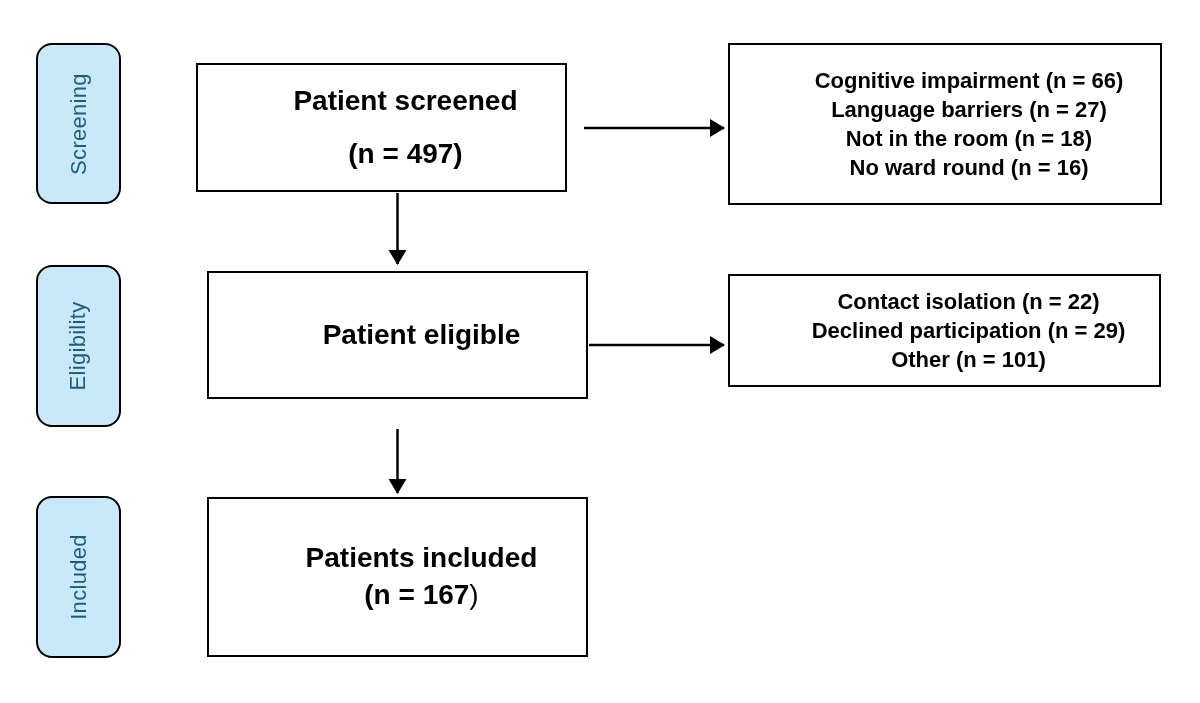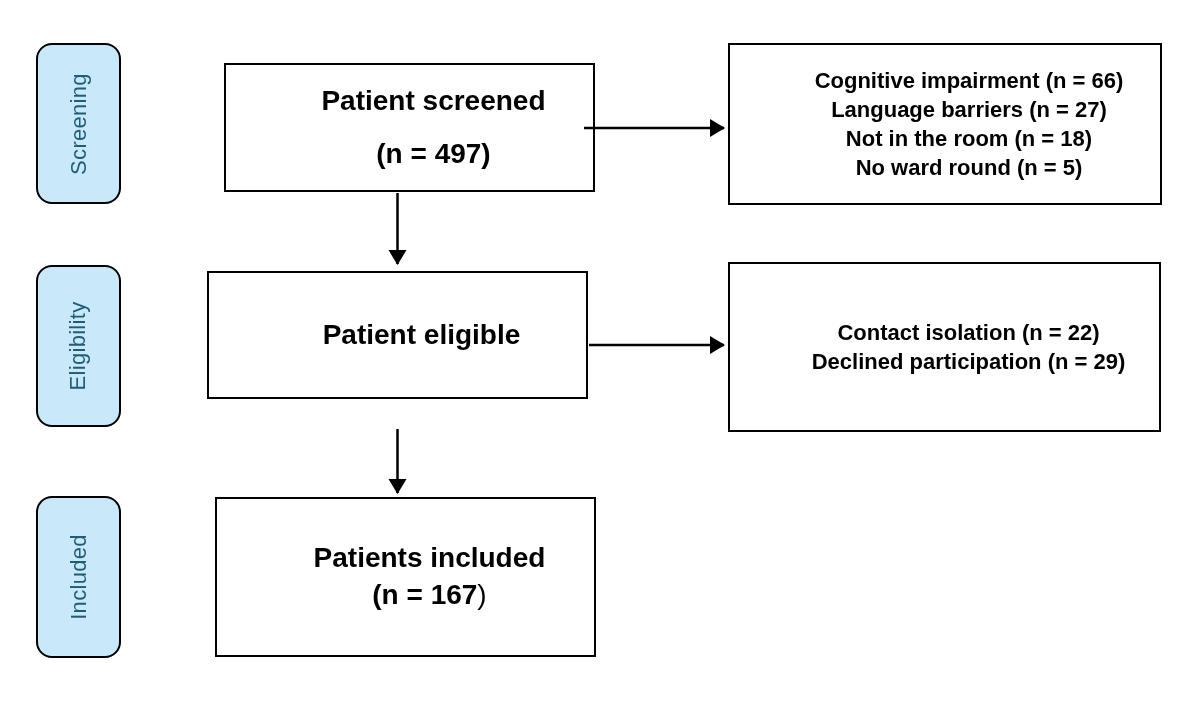--- a/index.html
+++ b/index.html
@@ -49,27 +49,27 @@
     display: flex;
     flex-direction: column;
     align-items: center;
     justify-content: center;
     text-align: center;
     color: #000000;
     font-weight: bold;
     padding-left: 48px;
   }
   .main-box { font-size: 28px; line-height: 1.32; }
-  .box-screened { left: 224px; top: 63px;  width: 371px; height: 129px; gap: 16px; }
+  .box-screened { left: 196px; top: 63px;  width: 371px; height: 129px; gap: 16px; }
   .box-eligible { left: 207px; top: 271px; width: 381px; height: 128px; }
-  .box-included { left: 207px; top: 497px; width: 381px; height: 160px; margin-left: 8px; }
+  .box-included { left: 207px; top: 497px; width: 381px; height: 160px; }
 
   .excl-box { font-size: 22px; line-height: 1.33; }
   .excl-top { left: 728px; top: 43px;  width: 434px; height: 162px; }
-  .excl-mid { left: 728px; top: 262px; width: 433px; height: 170px; }
+  .excl-mid { left: 728px; top: 274px; width: 433px; height: 113px; }
 
   .light-paren { font-weight: normal; }
 
   
   .arrows {
     position: absolute;
     left: 0;
     top: 0;
     pointer-events: none;
   }
@@ -106,26 +106,27 @@
     <div>Patients included</div>
     <div>
       <span>(n = 167</span><span class="light-paren">)</span>
     </div>
   </div>
 
   <div class="box excl-box excl-top">
     <div>Cognitive impairment (n = 66)</div>
     <div>Language barriers (n = 27)</div>
     <div>Not in the room (n = 18)</div>
-    <div>No ward round (n = 5)</div>
+    <div>No ward round (n = 16)</div>
   </div>
 
   <div class="box excl-box excl-mid">
     <div>Contact isolation (n = 22)</div>
     <div>Declined participation (n = 29)</div>
+    <div>Other (n = 101)</div>
   </div>
 
   <svg class="arrows" width="1200" height="703" viewBox="0 0 1200 703">
     <defs>
       <marker id="arrowhead" markerUnits="userSpaceOnUse" markerWidth="17" markerHeight="20" refX="14" refY="9" orient="auto">
         <path d="M0,0 L15,9 L0,18 Z" fill="#000000"></path>
       </marker>
     </defs>
     <line x1="397.5" y1="193" x2="397.5" y2="264" marker-end="url(#arrowhead)"></line>
     <line x1="584" y1="128" x2="724" y2="128" marker-end="url(#arrowhead)"></line>

